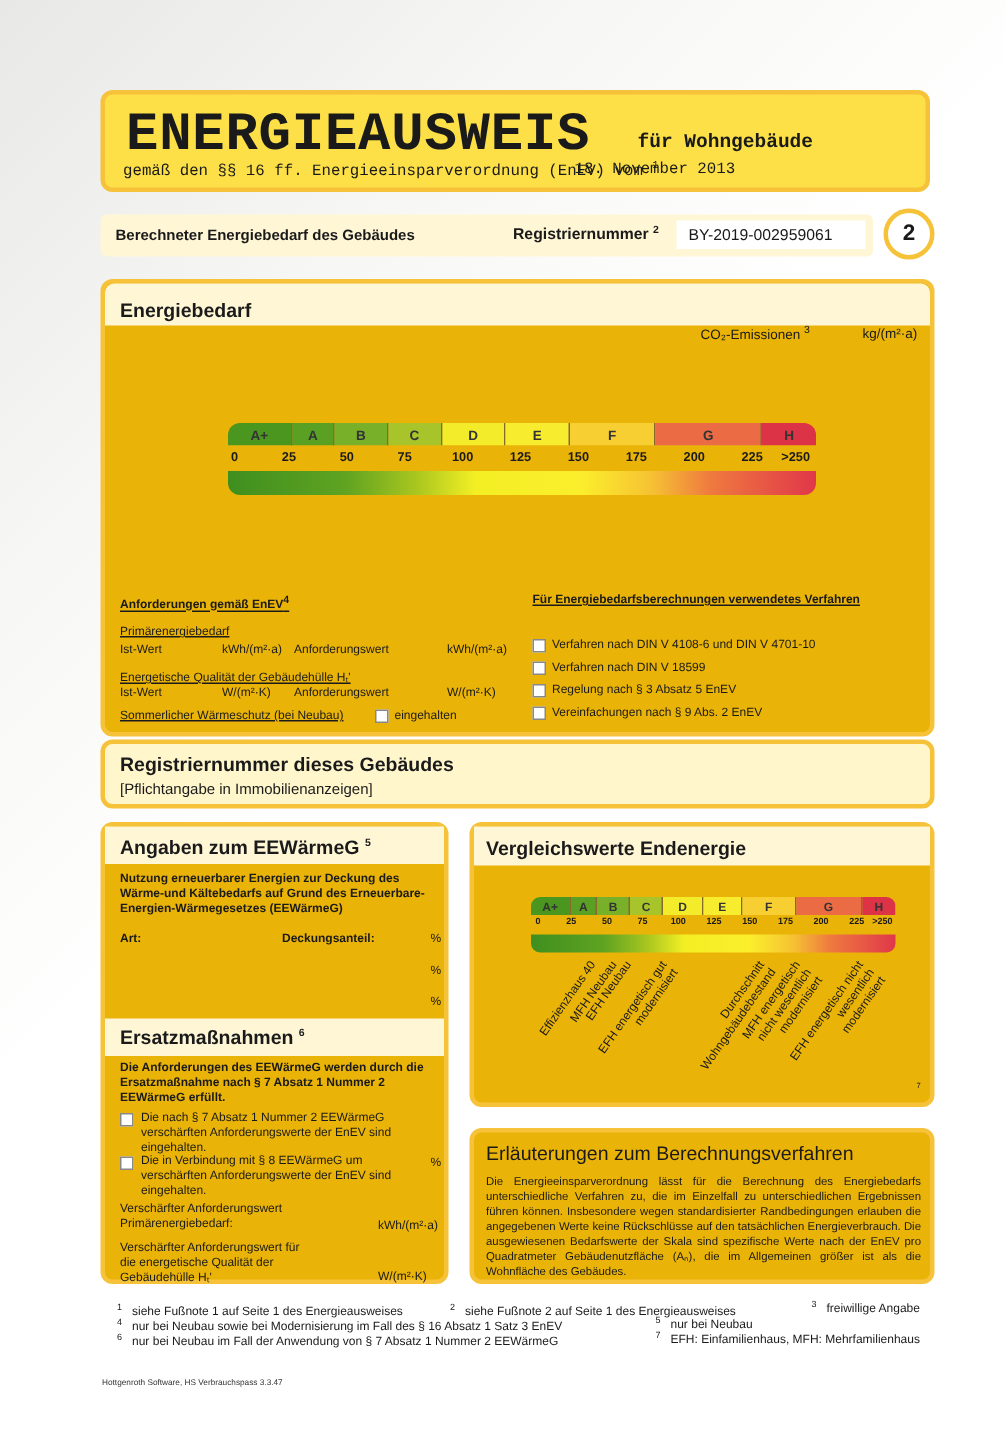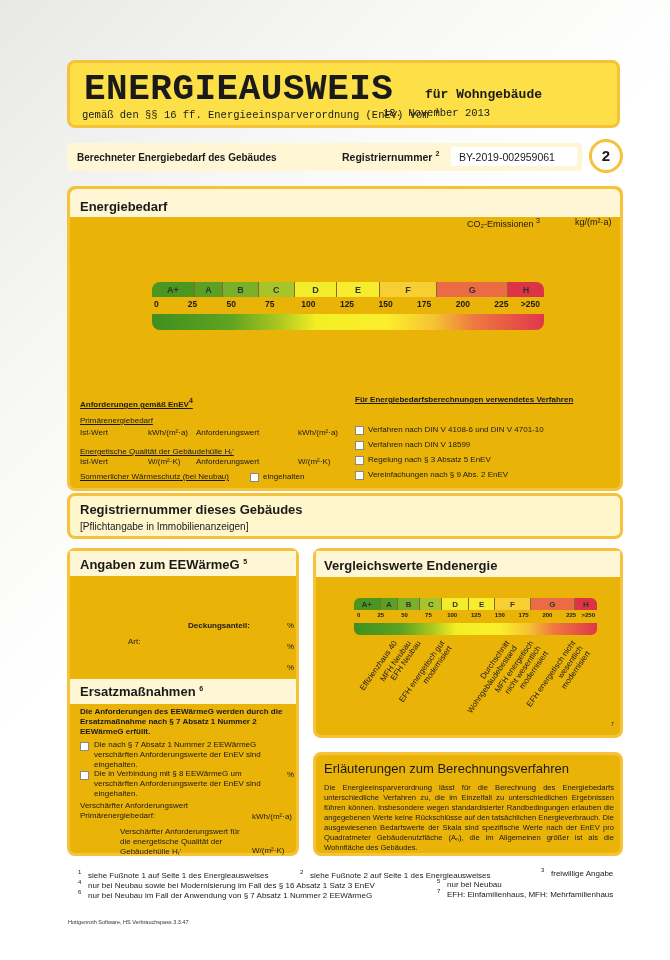--- a/index.html
+++ b/index.html
@@ -152,37 +152,38 @@
 </div>
 
 <div class="box hdr-band" id="end-box">
   <div class="abs" id="end-title">Registriernummer dieses Gebäudes</div>
   <div class="abs" id="end-sub">[Pflichtangabe in Immobilienanzeigen]</div>
 </div>
 
 <div class="box" id="ee-box">
   <div class="abs" id="ee-title-band"></div>
   <div class="abs" id="ee-title"><span>Angaben zum EEWärmeG</span> <sup>5</sup></div>
-  <div class="t8" style="left:10px; top:86px; font-weight:normal;margin-left:48px;">Art:</div>
+  <div class="abs" id="ee-desc">Nutzung erneuerbarer Energien zur Deckung des Wärme-und Kältebedarfs auf Grund des Erneuerbare-Energien-Wärmegesetzes (EEWärmeG)</div>
+  <div class="t8" style="left:10px; top:70px; font-weight:bold;">Art:</div>
   <div class="t8" style="left:118px; top:70px; font-weight:bold;">Deckungsanteil:</div>
   <div class="t8" style="left:217px; top:70px;">%</div>
   <div class="t8" style="left:217px; top:91px;">%</div>
   <div class="t8" style="left:217px; top:112px;">%</div>
 
   <div class="abs" id="ersatz-band"></div>
   <div class="abs" id="ersatz-title"><span>Ersatzmaßnahmen</span> <sup>6</sup></div>
   <div class="abs" id="ersatz-desc">Die Anforderungen des EEWärmeG werden durch die Ersatzmaßnahme nach § 7 Absatz 1 Nummer 2 EEWärmeG erfüllt.</div>
   <div class="chk" style="left:10px; top:191px;"></div>
   <div class="wrap8" style="left:24px; top:189px; width:180px;">Die nach § 7 Absatz 1 Nummer 2 EEWärmeG verschärften Anforderungswerte der EnEV sind eingehalten.</div>
   <div class="chk" style="left:10px; top:220px;"></div>
   <div class="wrap8" style="left:24px; top:218px; width:180px;">Die in Verbindung mit § 8 EEWärmeG um verschärften Anforderungswerte der EnEV sind eingehalten.</div>
   <div class="t8" style="left:217px; top:219px;">%</div>
   <div class="wrap8" style="left:10px; top:250px; width:120px;">Verschärfter Anforderungswert Primärenergiebedarf:</div>
   <div class="t8" style="left:182px; top:261px;">kWh/(m²·a)</div>
-  <div class="wrap8" style="left:10px; top:276px; width:130px;margin-left:40px;">Verschärfter Anforderungswert für die energetische Qualität der Gebäudehülle Hₜ'</div>
+  <div class="wrap8" style="left:10px; top:276px; width:130px;">Verschärfter Anforderungswert für die energetische Qualität der Gebäudehülle Hₜ'</div>
   <div class="t8" style="left:182px; top:295px;">W/(m²·K)</div>
 </div>
 
 <div class="box" id="vgl-box">
   <div class="abs" id="vgl-title-band"></div>
   <div class="abs" id="vgl-title">Vergleichswerte Endenergie</div>
   <div class="scale-bar" id="cmp-scale" style="left:38px; top:47px; width:243px; height:12px; border-radius:6px 6px 0 0; font-size:8px;">
       <div class="cls" style="width: 10.9091%; background: rgb(74, 150, 31);">A+</div>
       <div class="cls" style="width: 7.27273%; background: rgb(90, 160, 35);">A</div>
       <div class="cls" style="width: 9.09091%; background: rgb(120, 176, 42);">B</div>

